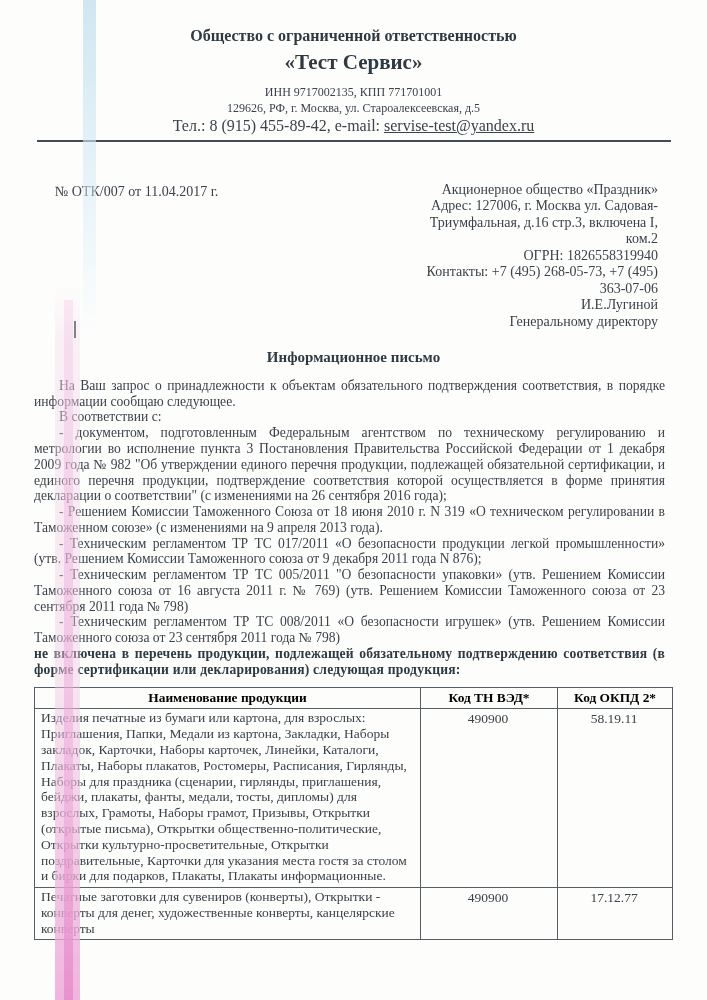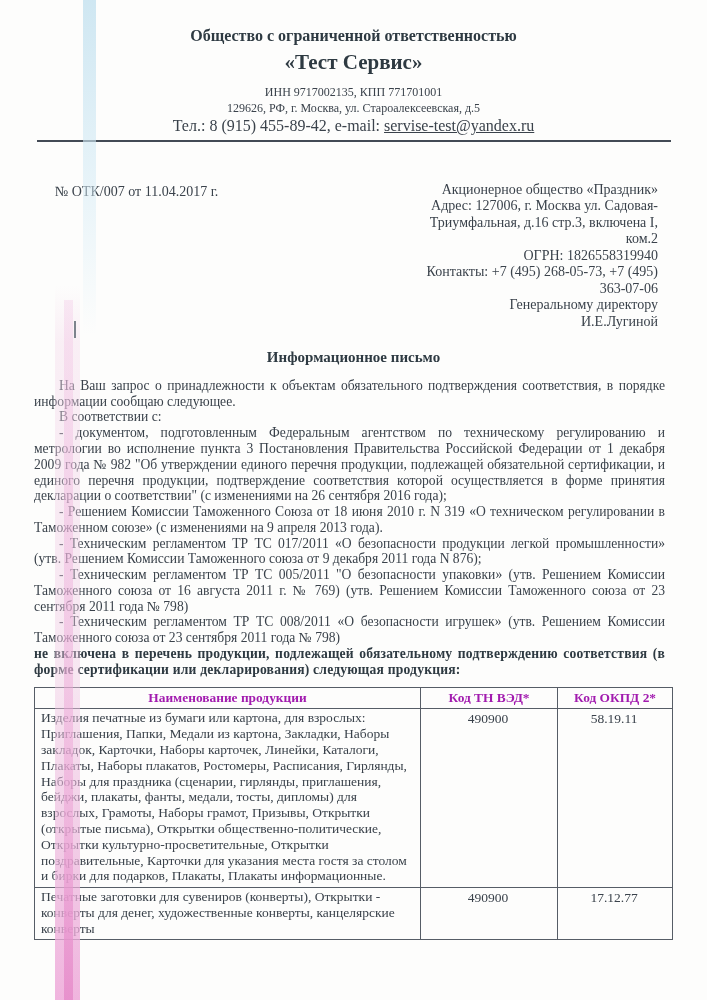--- a/index.html
+++ b/index.html
@@ -48,21 +48,21 @@
   .recipient { width:332px; text-align:right; font-size:14px; line-height:1.175; }
   .recipient div { margin:0; }
   
   .title     { text-align:center; font-weight:bold; font-size:15px; margin-top:19px; color:#2e3a42; }
   .body-text { margin:12px 42px 0 34px; font-size:13.6px; line-height:1.16; text-align:justify; }
   .para      { margin:0; text-indent:25px; }
   .bold-para { margin:0; text-indent:0; font-weight:bold; color:#2e3a42; letter-spacing:.2px; }
   
   table.products { margin:10px 34px 0; width:639px; border-collapse:collapse; table-layout:fixed; }
   .products th, .products td { border:1.6px solid #565d66; }
-  .products th { font-weight:bold; font-size:13.4px; padding:2px 4px; color:#a21caf; text-align:center; }
+  .products th { font-weight:bold; font-size:13.4px; padding:2px 4px; color:#000000; text-align:center; }
   .products td { vertical-align:top; font-size:13.5px; line-height:1.17; padding:1px 8px 3px 6px; }
   .products td.code { text-align:center; padding-top:2px; }
   .col-name { width:60.5%; } .col-tnved { width:21.5%; } .col-okpd { width:18%; }
 </style>
 </head>
 <body>
 
 <div class="page">
 
   <div class="stripe-blue"></div>
@@ -82,22 +82,22 @@
   <div class="meta-row">
     <div class="ref">№ ОТК/007 от 11.04.2017 г.</div>
     <div class="recipient">
       <div>Акционерное общество «Праздник»</div>
       <div>Адрес: 127006, г. Москва ул. Садовая-</div>
       <div>Триумфальная, д.16 стр.3, включена I,</div>
       <div>ком.2</div>
       <div>ОГРН: 1826558319940</div>
       <div>Контакты: +7 (495) 268-05-73, +7 (495)</div>
       <div>363-07-06</div>
+      <div>И.Е.Лугиной</div>
       <div>Генеральному директору</div>
-      <div>И.Е.Лугиной</div>
     </div>
   </div>
 
   <div class="title">Информационное письмо</div>
 
   <div class="body-text">
     <p class="para">На Ваш запрос о принадлежности к объектам обязательного подтверждения соответствия, в порядке информации сообщаю следующее.</p>
     <p class="para">В соответствии с:</p>
     <p class="para">- документом, подготовленным Федеральным агентством по техническому регулированию и метрологии во исполнение пункта 3 Постановления Правительства Российской Федерации от 1 декабря 2009 года № 982 "Об утверждении единого перечня продукции, подлежащей обязательной сертификации, и единого перечня продукции, подтверждение соответствия которой осуществляется в форме принятия декларации о соответствии" (с изменениями на 26 сентября 2016 года);</p>
     <p class="para">- Решением Комиссии Таможенного Союза от 18 июня 2010 г. N 319 «О техническом регулировании в Таможенном союзе» (с изменениями на 9 апреля 2013 года).</p>

